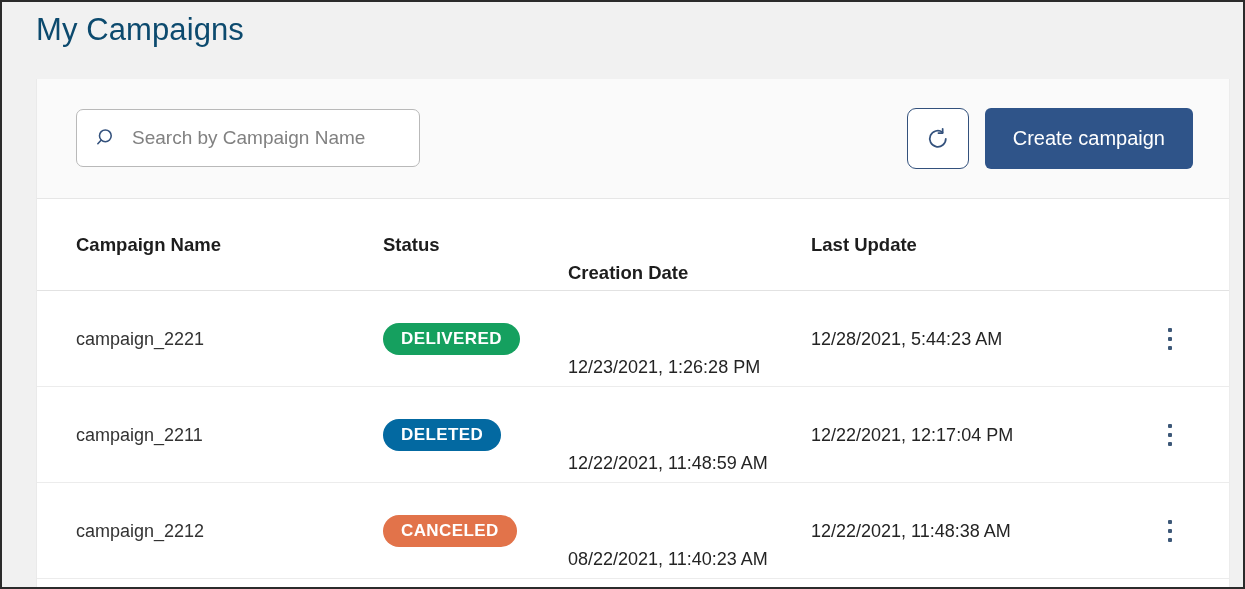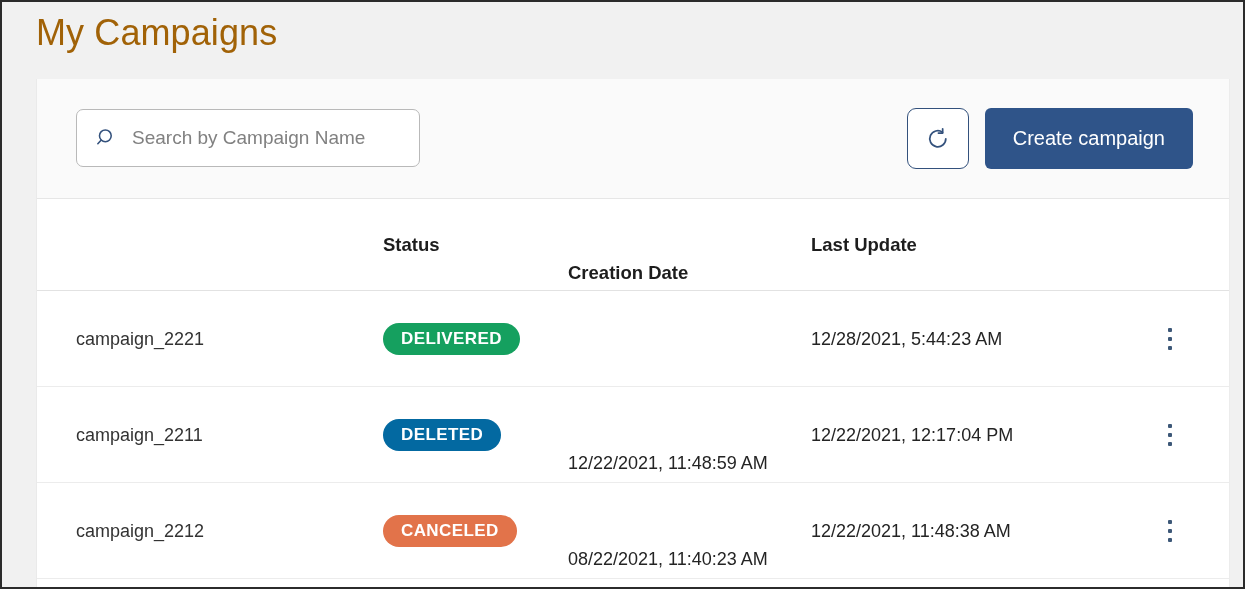--- a/index.html
+++ b/index.html
@@ -21,23 +21,23 @@
     box-sizing: border-box;
     border: 2px solid #2b2b2b;
     background: #f1f1f1;
     overflow: hidden;
   }
 
   .page-title {
     position: absolute;
     left: 34px;
     top: 10px;
-    font-size: 36px;
+    font-size: 31px;
     font-weight: 400;
-    color: #a16207;
+    color: #0c4a6e;
     letter-spacing: 0.1px;
     white-space: nowrap;
   }
 
   .card {
     position: absolute;
     left: 34px;
     top: 77px;
     width: 1194px;
     bottom: -2px;
@@ -234,30 +234,32 @@
           </span>
         </button>
         <button class="create-button">Create campaign</button>
       </div>
 
     </div>
 
     <div class="table">
 
       <div class="thead-row">
+        <div class="cell col-name th">Campaign Name</div>
         <div class="cell col-status th">Status</div>
         <div class="cell col-created th">Creation Date</div>
         <div class="cell col-update th">Last Update</div>
       </div>
 
       <div class="tbody-row">
         <div class="cell col-name td-name">campaign_2221</div>
         <div class="cell col-status">
           <span class="badge" style="background: rgb(21, 160, 95);">DELIVERED</span>
         </div>
+        <div class="cell col-created td-date">12/23/2021, 1:26:28 PM</div>
         <div class="cell col-update td-date">12/28/2021, 5:44:23 AM</div>
         <div class="cell col-menu">
           <div class="kebab">
               <span></span>
               <span></span>
               <span></span>
             </div>
         </div>
       </div>
 

